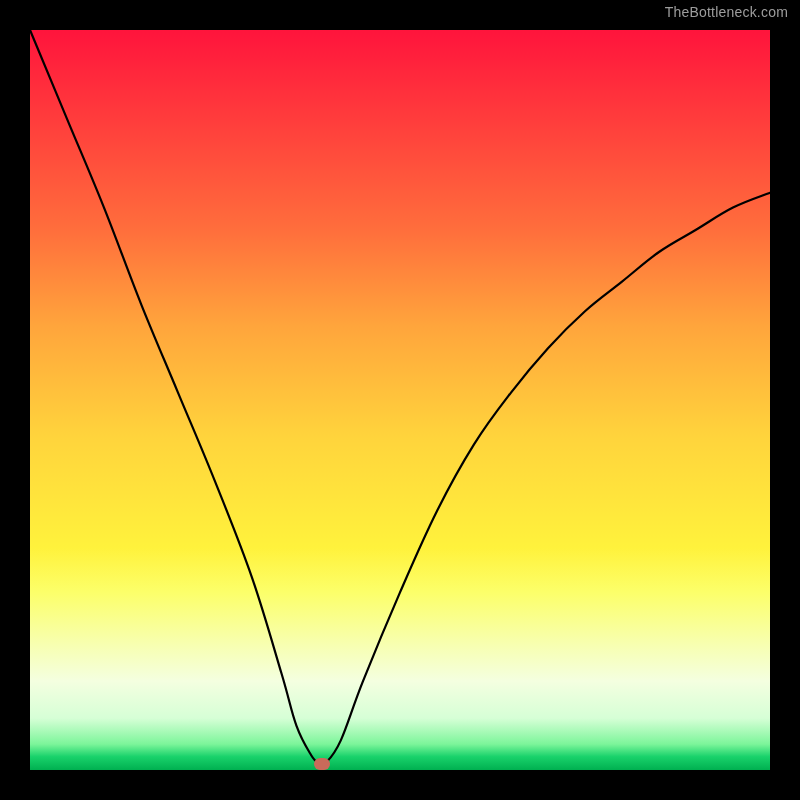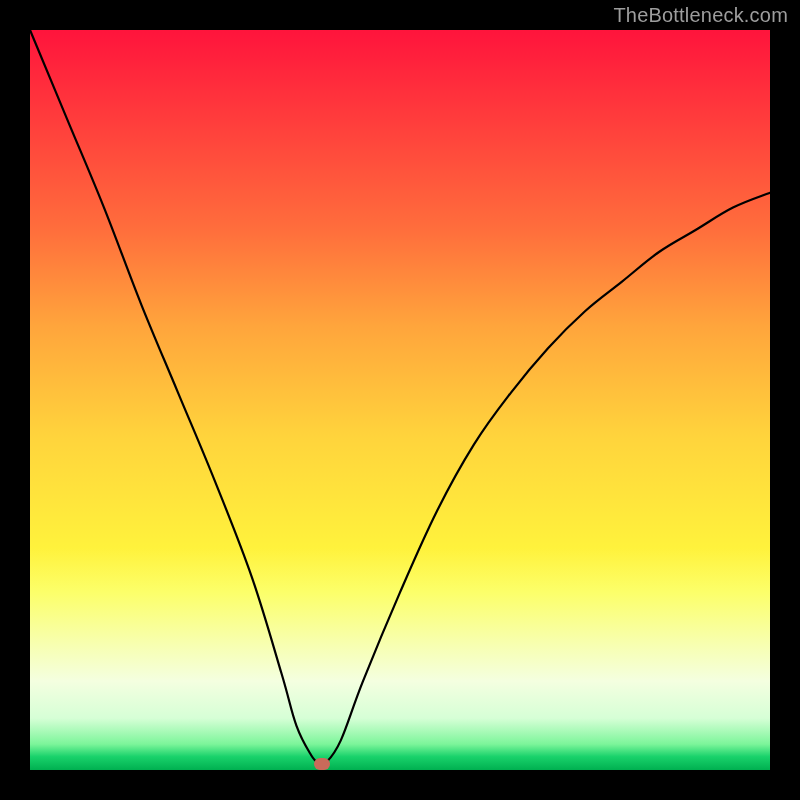--- a/index.html
+++ b/index.html
@@ -48,21 +48,21 @@
     height: 12px;
     border-radius: 6px;
     background: #c96a5a;
     transform: translate(-50%, -50%);
   }
   .watermark {
     position: absolute;
     top: 4px;
     right: 12px;
     color: #9d9d9d;
-    font-size: 20px;
+    font-size: 14px;
     font-weight: 500;
     letter-spacing: 0.2px;
     user-select: none;
   }
   svg.curve {
     position: absolute;
     left: 0;
     top: 0;
     width: 740px;
     height: 740px;

